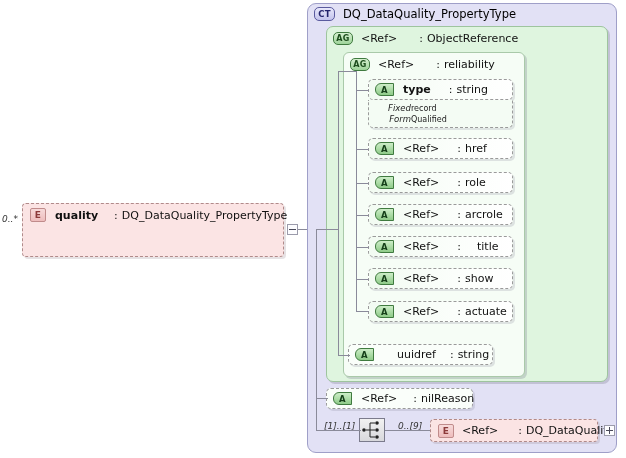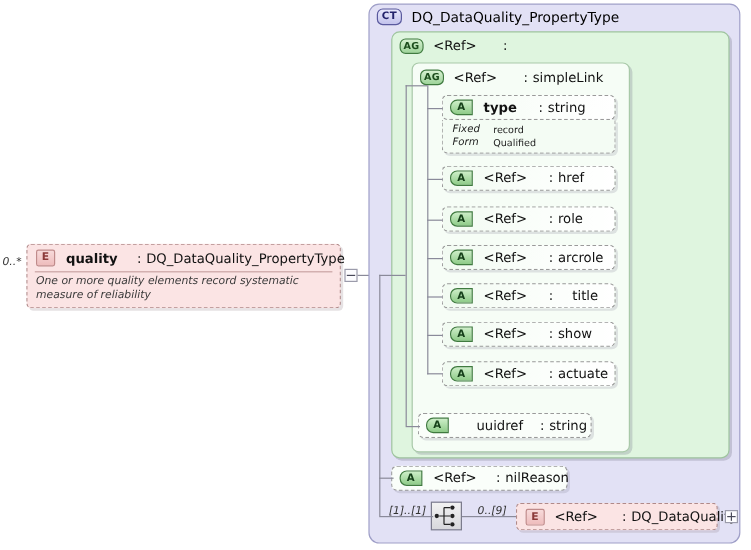--- a/index.html
+++ b/index.html
@@ -101,71 +101,71 @@
   }
 
   
   .ff{
     position:absolute;box-sizing:border-box;
     border:1px dashed #9a9a9a;border-top:none;border-radius:0 0 5px 5px;
     background:#f4fcf4;
     box-shadow:2px 2px 0 rgba(130,130,150,.20);
   }
   .ff-row{display:flex;font-size:8.5px;line-height:11px;color:#222;}
-  .ff-k{width:34px;font-style:italic;}
+  .ff-k{width:34px;font-style:italic;text-align:right;}
   .ff-v{font-size:8px;}
 
   
   .seq{
     position:absolute;width:26px;height:24px;box-sizing:border-box;
     border:1px solid #7b7b8c;background:linear-gradient(to bottom,#f2f2f2,#d8d8dc);
   }
 </style>
 </head>
 <body>
 
 <div class="card" style="left:2px;top:214px;">0..*</div>
 
 <div class="elem-box" style="left:22px;top:203px;width:262px;height:54px;">
   <div class="elem-head">
     <span class="badge badge-e">E</span>
     <span class="lbl" style="margin-left:9px;font-weight:bold;">quality</span>
     <span class="lbl" style="margin-left:16px;">:</span>
     <span class="lbl-type" style="margin-left:4px;">DQ_DataQuality_PropertyType</span>
   </div>
-  <div class="elem-doc">One or more quality elements record systematic measure of reliability</div>
 </div>
 
 <div class="toggle" style="left:287px;top:224px;">
   <i class="h"></i>
 </div>
 <div class="ln lnh" style="left:298px;top:229px;width:12px;"></div>
 
 <div class="ct-panel"></div>
 
 <div class="abs" style="left:314px;top:7px;display:flex;align-items:center;">
   <span class="badge badge-ct">CT</span>
   <span class="ttl" style="margin-left:8px;">DQ_DataQuality_PropertyType</span>
 </div>
 
 <div class="ag-panel" style="left:326px;top:26px;width:282px;height:356px;"></div>
 
 <div class="abs" style="left:333px;top:32px;display:flex;align-items:center;">
   <span class="badge badge-ag">AG</span>
   <span class="lbl" style="margin-left:8px;">&lt;Ref&gt;</span>
   <span class="lbl" style="margin-left:22px;">:</span>
+  <span class="lbl" style="margin-left:4px;">ObjectReference</span>
 </div>
 
 <div class="ag-panel-inner" style="left:343px;top:52px;width:182px;height:325px;"></div>
 
 <div class="abs" style="left:350px;top:58px;display:flex;align-items:center;">
   <span class="badge badge-ag">AG</span>
   <span class="lbl" style="margin-left:8px;">&lt;Ref&gt;</span>
   <span class="lbl" style="margin-left:22px;">:</span>
-  <span class="lbl" style="margin-left:4px;">simpleLink</span>
+  <span class="lbl" style="margin-left:4px;">reliability</span>
 </div>
 
 <div class="row" style="left:368px;top:79px;width:145px;height:21px;">
   <span class="badge badge-a" style="margin-left:6px;">A</span>
   <span class="lbl" style="margin-left:9px;font-weight:bold;">type</span>
   <span class="lbl" style="margin-left:18px;">:</span>
   <span class="lbl" style="margin-left:4px;">string</span>
 </div>
 <div class="ff" style="left:368px;top:100px;width:145px;height:28px;padding:3px 0 0 8px;">
   <div class="ff-row">

